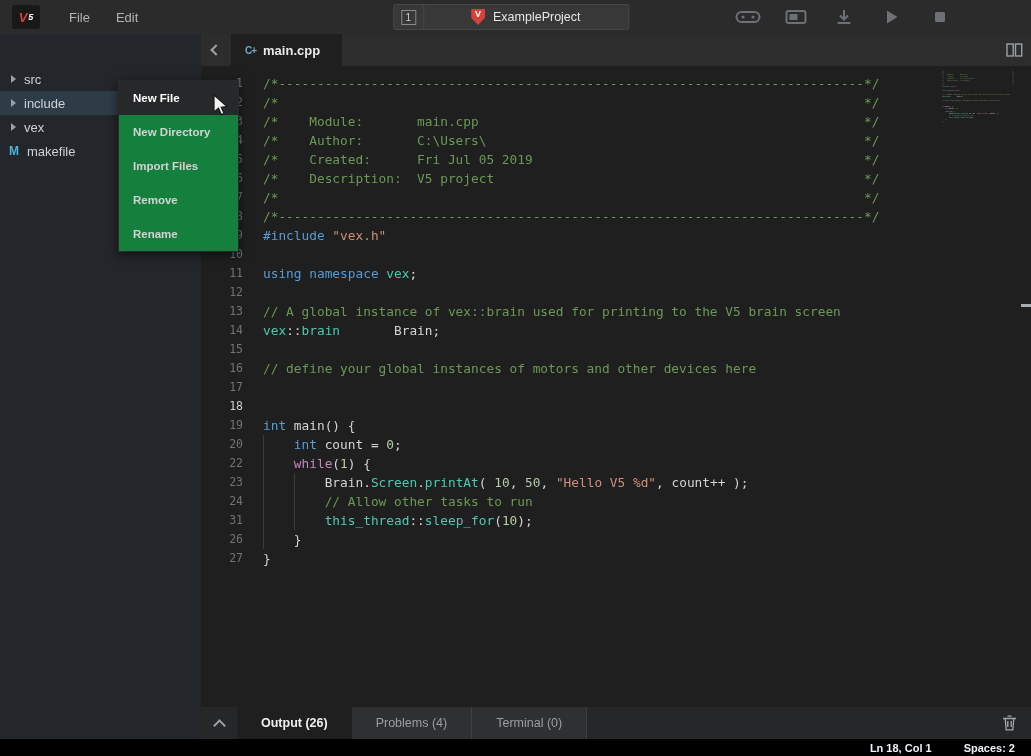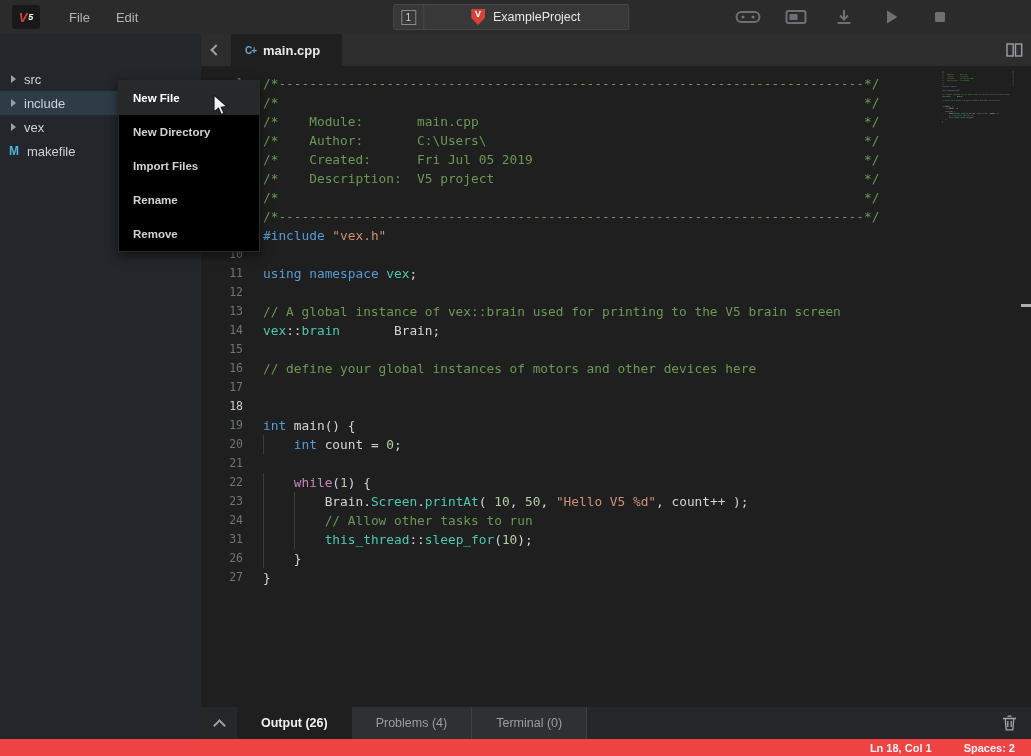--- a/index.html
+++ b/index.html
@@ -34,22 +34,22 @@
   .sidebar { position:absolute; top:34px; left:0; width:201px; bottom:17px;
     background:#23262a; z-index:10; }
   .tree { padding-top:33px; }
   .tree-item { height:24px; display:flex; align-items:center; font-size:13px; color:#ced2d6; }
   .tree-item.selected { background:#2e3c48; }
   .twisty { width:0; height:0; border-left:5px solid #9aa0a6; border-top:4px solid transparent;
     border-bottom:4px solid transparent; margin:0 8px 0 11px; }
   .mk-icon { color:#4fb4d8; font-weight:bold; font-size:12px; width:12px; margin:0 6px 0 9px;
     font-family:"Liberation Sans",sans-serif; }
   
-  .context-menu { position:absolute; left:118px; top:80px; width:142px; z-index:100;
-    background:#000000; border:1px solid #2a2a2a; box-shadow:0 3px 10px rgba(0,0,0,.55); }
+  .context-menu { position:absolute; left:118px; top:80px; width:121px; z-index:100;
+    background:#15803d; border:1px solid #2a2a2a; box-shadow:0 3px 10px rgba(0,0,0,.55); }
   .ctx-item { height:34px; display:flex; align-items:center; padding-left:14px;
     font-size:11.5px; font-weight:bold; color:#d2d2d2; }
   .ctx-item.highlighted { background:#26282a; color:#ffffff; }
   .mouse-cursor { position:absolute; left:212px; top:94px; z-index:200; }
   
   .tabbar { position:absolute; top:34px; left:201px; right:0; height:32px;
     background:#2d2d2d; display:flex; align-items:center; z-index:5; }
   .back-btn { width:30px; height:32px; display:flex; align-items:center; justify-content:center; }
   .chev-left { width:8px; height:8px; border-left:2px solid #9aa0a6; border-bottom:2px solid #9aa0a6;
     transform:rotate(45deg); }
@@ -81,21 +81,21 @@
   .panelbar { position:absolute; left:201px; right:0; bottom:17px; height:32px;
     background:#252729; display:flex; align-items:stretch; }
   .panel-collapse { width:36px; display:flex; align-items:center; justify-content:center; }
   .chev-up { width:9px; height:9px; border-left:2px solid #9aa0a6; border-top:2px solid #9aa0a6;
     transform:rotate(45deg); margin-top:5px; }
   .panel-tab { display:flex; align-items:center; padding:0 24px; font-size:12.5px;
     color:#9a9ea2; background:#2e3032; border-right:1px solid #3d3f41; }
   .panel-tab.active { background:#1f1f1f; color:#f0f0f0; font-weight:bold; border-right:none; }
   .trash-btn { margin-left:auto; display:flex; align-items:center; padding-right:14px; }
   
-  .statusbar { position:absolute; left:0; right:0; bottom:0; height:17px; background:#ef4444;
+  .statusbar { position:absolute; left:0; right:0; bottom:0; height:17px; background:#000000;
     display:flex; align-items:center; justify-content:flex-end; gap:32px; padding-right:16px;
     font-size:11px; font-weight:bold; color:#eef2f6; z-index:40; }
 </style>
 </head>
 <body>
 
 <div class="topbar">
   <div class="vex-logo">V<b>5</b></div>
   <nav class="menubar" id="menubar"><span class="menu-item">File</span><span class="menu-item">Edit</span></nav>
 
@@ -159,22 +159,22 @@
         <span class="mk-icon">M</span>
         <span class="tree-label">makefile</span>
       </div>
     </div>
 </div>
 
 <div class="context-menu" id="context-menu">
     <div class="ctx-item highlighted">New File</div>
     <div class="ctx-item">New Directory</div>
     <div class="ctx-item">Import Files</div>
+    <div class="ctx-item">Remove</div>
     <div class="ctx-item">Rename</div>
-    <div class="ctx-item">Remove</div>
   </div>
 <svg class="mouse-cursor" width="18" height="24" viewBox="0 0 18 24">
   <path d="M2 1 L2 18 L6.5 14.2 L9.3 20.6 L12.1 19.4 L9.3 13.2 L15 12.6 Z" fill="#f2f2f2" stroke="#1a1a1a" stroke-width="1.2"></path>
 </svg>
 
 <div class="tabbar">
   <span class="back-btn">
       <span class="chev-left"></span>
     </span>
   <div class="editor-tab">
@@ -204,21 +204,20 @@
       <div class="line"><span class="lnum">11</span><span class="ltext"><span class="tok-k">using</span><span class="tok-d"> </span><span class="tok-k">namespace</span><span class="tok-d"> </span><span class="tok-t">vex</span><span class="tok-d">;</span></span></div>
       <div class="line"><span class="lnum">12</span><span class="ltext"></span></div>
       <div class="line"><span class="lnum">13</span><span class="ltext"><span class="tok-c">// A global instance of vex::brain used for printing to the V5 brain screen</span></span></div>
       <div class="line"><span class="lnum">14</span><span class="ltext"><span class="tok-t">vex</span><span class="tok-d">::</span><span class="tok-t">brain</span><span class="tok-d">       Brain;</span></span></div>
       <div class="line"><span class="lnum">15</span><span class="ltext"></span></div>
       <div class="line"><span class="lnum">16</span><span class="ltext"><span class="tok-c">// define your global instances of motors and other devices here</span></span></div>
       <div class="line"><span class="lnum">17</span><span class="ltext"></span></div>
       <div class="line"><span class="lnum cur">18</span><span class="ltext"></span></div>
       <div class="line"><span class="lnum">19</span><span class="ltext"><span class="tok-k">int</span><span class="tok-d"> main() {</span></span></div>
       <div class="line"><span class="lnum">20</span><span class="ltext"><span class="tok-i">    </span><span class="tok-k">int</span><span class="tok-d"> count = </span><span class="tok-n">0</span><span class="tok-d">;</span></span></div>
-      <div class="line"><span class="lnum">21</span><span class="ltext"></span></div>
       <div class="line"><span class="lnum">22</span><span class="ltext"><span class="tok-i">    </span><span class="tok-kc">while</span><span class="tok-d">(</span><span class="tok-n">1</span><span class="tok-d">) {</span></span></div>
       <div class="line"><span class="lnum">23</span><span class="ltext"><span class="tok-i">    </span><span class="tok-i">    </span><span class="tok-d">Brain.</span><span class="tok-t">Screen</span><span class="tok-d">.</span><span class="tok-t">printAt</span><span class="tok-d">( </span><span class="tok-n">10</span><span class="tok-d">, </span><span class="tok-n">50</span><span class="tok-d">, </span><span class="tok-s">"Hello V5 %d"</span><span class="tok-d">, count++ );</span></span></div>
       <div class="line"><span class="lnum">24</span><span class="ltext"><span class="tok-i">    </span><span class="tok-i">    </span><span class="tok-c">// Allow other tasks to run</span></span></div>
       <div class="line"><span class="lnum">31</span><span class="ltext"><span class="tok-i">    </span><span class="tok-i">    </span><span class="tok-t">this_thread</span><span class="tok-d">::</span><span class="tok-t">sleep_for</span><span class="tok-d">(</span><span class="tok-n">10</span><span class="tok-d">);</span></span></div>
       <div class="line"><span class="lnum">26</span><span class="ltext"><span class="tok-i">    </span><span class="tok-d">}</span></span></div>
       <div class="line"><span class="lnum">27</span><span class="ltext"><span class="tok-d">}</span></span></div>
     </div>
   <div class="minimap">
     <div class="minimap-inner" id="minimap-inner"><div class="line"><span class="ltext"><span class="tok-c">/*----------------------------------------------------------------------------*/</span></span></div><div class="line"><span class="ltext"><span class="tok-c">/*                                                                            */</span></span></div><div class="line"><span class="ltext"><span class="tok-c">/*    Module:       main.cpp                                                  */</span></span></div><div class="line"><span class="ltext"><span class="tok-c">/*    Author:       C:\Users\                                                 */</span></span></div><div class="line"><span class="ltext"><span class="tok-c">/*    Created:      Fri Jul 05 2019                                           */</span></span></div><div class="line"><span class="ltext"><span class="tok-c">/*    Description:  V5 project                                                */</span></span></div><div class="line"><span class="ltext"><span class="tok-c">/*                                                                            */</span></span></div><div class="line"><span class="ltext"><span class="tok-c">/*----------------------------------------------------------------------------*/</span></span></div><div class="line"><span class="ltext"><span class="tok-k">#include</span><span class="tok-d"> </span><span class="tok-s">"vex.h"</span></span></div><div class="line"><span class="ltext"></span></div><div class="line"><span class="ltext"><span class="tok-k">using</span><span class="tok-d"> </span><span class="tok-k">namespace</span><span class="tok-d"> </span><span class="tok-t">vex</span><span class="tok-d">;</span></span></div><div class="line"><span class="ltext"></span></div><div class="line"><span class="ltext"><span class="tok-c">// A global instance of vex::brain used for printing to the V5 brain screen</span></span></div><div class="line"><span class="ltext"><span class="tok-t">vex</span><span class="tok-d">::</span><span class="tok-t">brain</span><span class="tok-d">       Brain;</span></span></div><div class="line"><span class="ltext"></span></div><div class="line"><span class="ltext"><span class="tok-c">// define your global instances of motors and other devices here</span></span></div><div class="line"><span class="ltext"></span></div><div class="line"><span class="ltext"></span></div><div class="line"><span class="ltext"><span class="tok-k">int</span><span class="tok-d"> main() {</span></span></div><div class="line"><span class="ltext"><span class="tok-i">    </span><span class="tok-k">int</span><span class="tok-d"> count = </span><span class="tok-n">0</span><span class="tok-d">;</span></span></div><div class="line"><span class="ltext"></span></div><div class="line"><span class="ltext"><span class="tok-i">    </span><span class="tok-kc">while</span><span class="tok-d">(</span><span class="tok-n">1</span><span class="tok-d">) {</span></span></div><div class="line"><span class="ltext"><span class="tok-i">    </span><span class="tok-i">    </span><span class="tok-d">Brain.</span><span class="tok-t">Screen</span><span class="tok-d">.</span><span class="tok-t">printAt</span><span class="tok-d">( </span><span class="tok-n">10</span><span class="tok-d">, </span><span class="tok-n">50</span><span class="tok-d">, </span><span class="tok-s">"Hello V5 %d"</span><span class="tok-d">, count++ );</span></span></div><div class="line"><span class="ltext"><span class="tok-i">    </span><span class="tok-i">    </span><span class="tok-c">// Allow other tasks to run</span></span></div><div class="line"><span class="ltext"><span class="tok-i">    </span><span class="tok-i">    </span><span class="tok-t">this_thread</span><span class="tok-d">::</span><span class="tok-t">sleep_for</span><span class="tok-d">(</span><span class="tok-n">10</span><span class="tok-d">);</span></span></div><div class="line"><span class="ltext"><span class="tok-i">    </span><span class="tok-d">}</span></span></div><div class="line"><span class="ltext"><span class="tok-d">}</span></span></div><div class="line"><span class="ltext"></span></div></div>
   </div>

